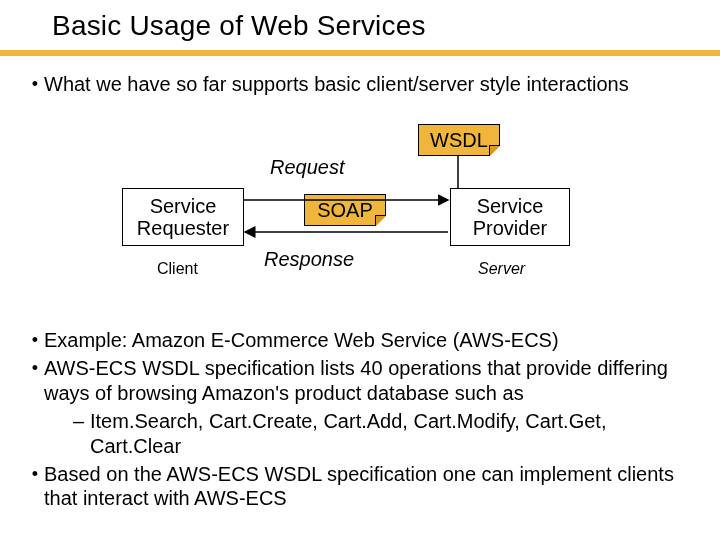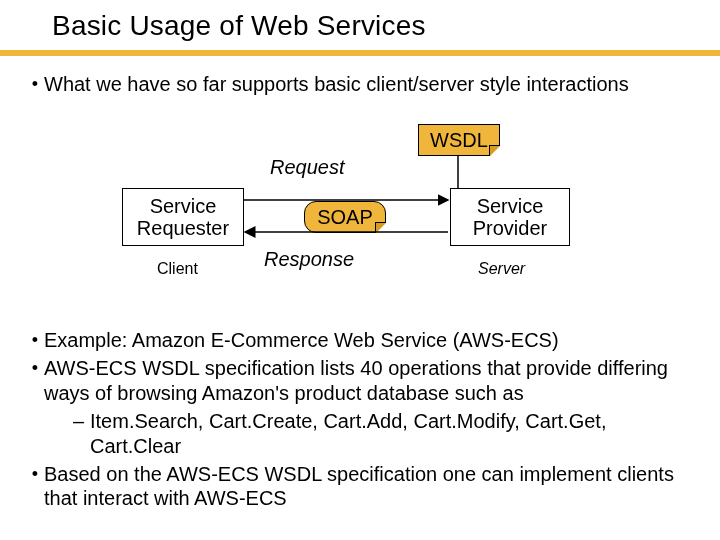--- a/index.html
+++ b/index.html
@@ -160,21 +160,21 @@
 
     <div class="dlabel" style="left:270px; top:48px;">Request</div>
 
     <div class="box" style="left:122px; top:80px; width:120px; height:56px;">
       <div>
         <span>Service</span><br>
         <span>Requester</span>
       </div>
     </div>
 
-    <div class="note-box" style="left:304px; top:93px; width:80px; height:30px;border-radius:12px;">
+    <div class="note-box" style="left:304px; top:86px; width:80px; height:30px;">
       <span>SOAP</span>
       <div class="fold"></div>
       <div class="fold-tri"></div>
     </div>
 
     <div class="box" style="left:450px; top:80px; width:118px; height:56px;">
       <div>
         <span>Service</span><br>
         <span>Provider</span>
       </div>

